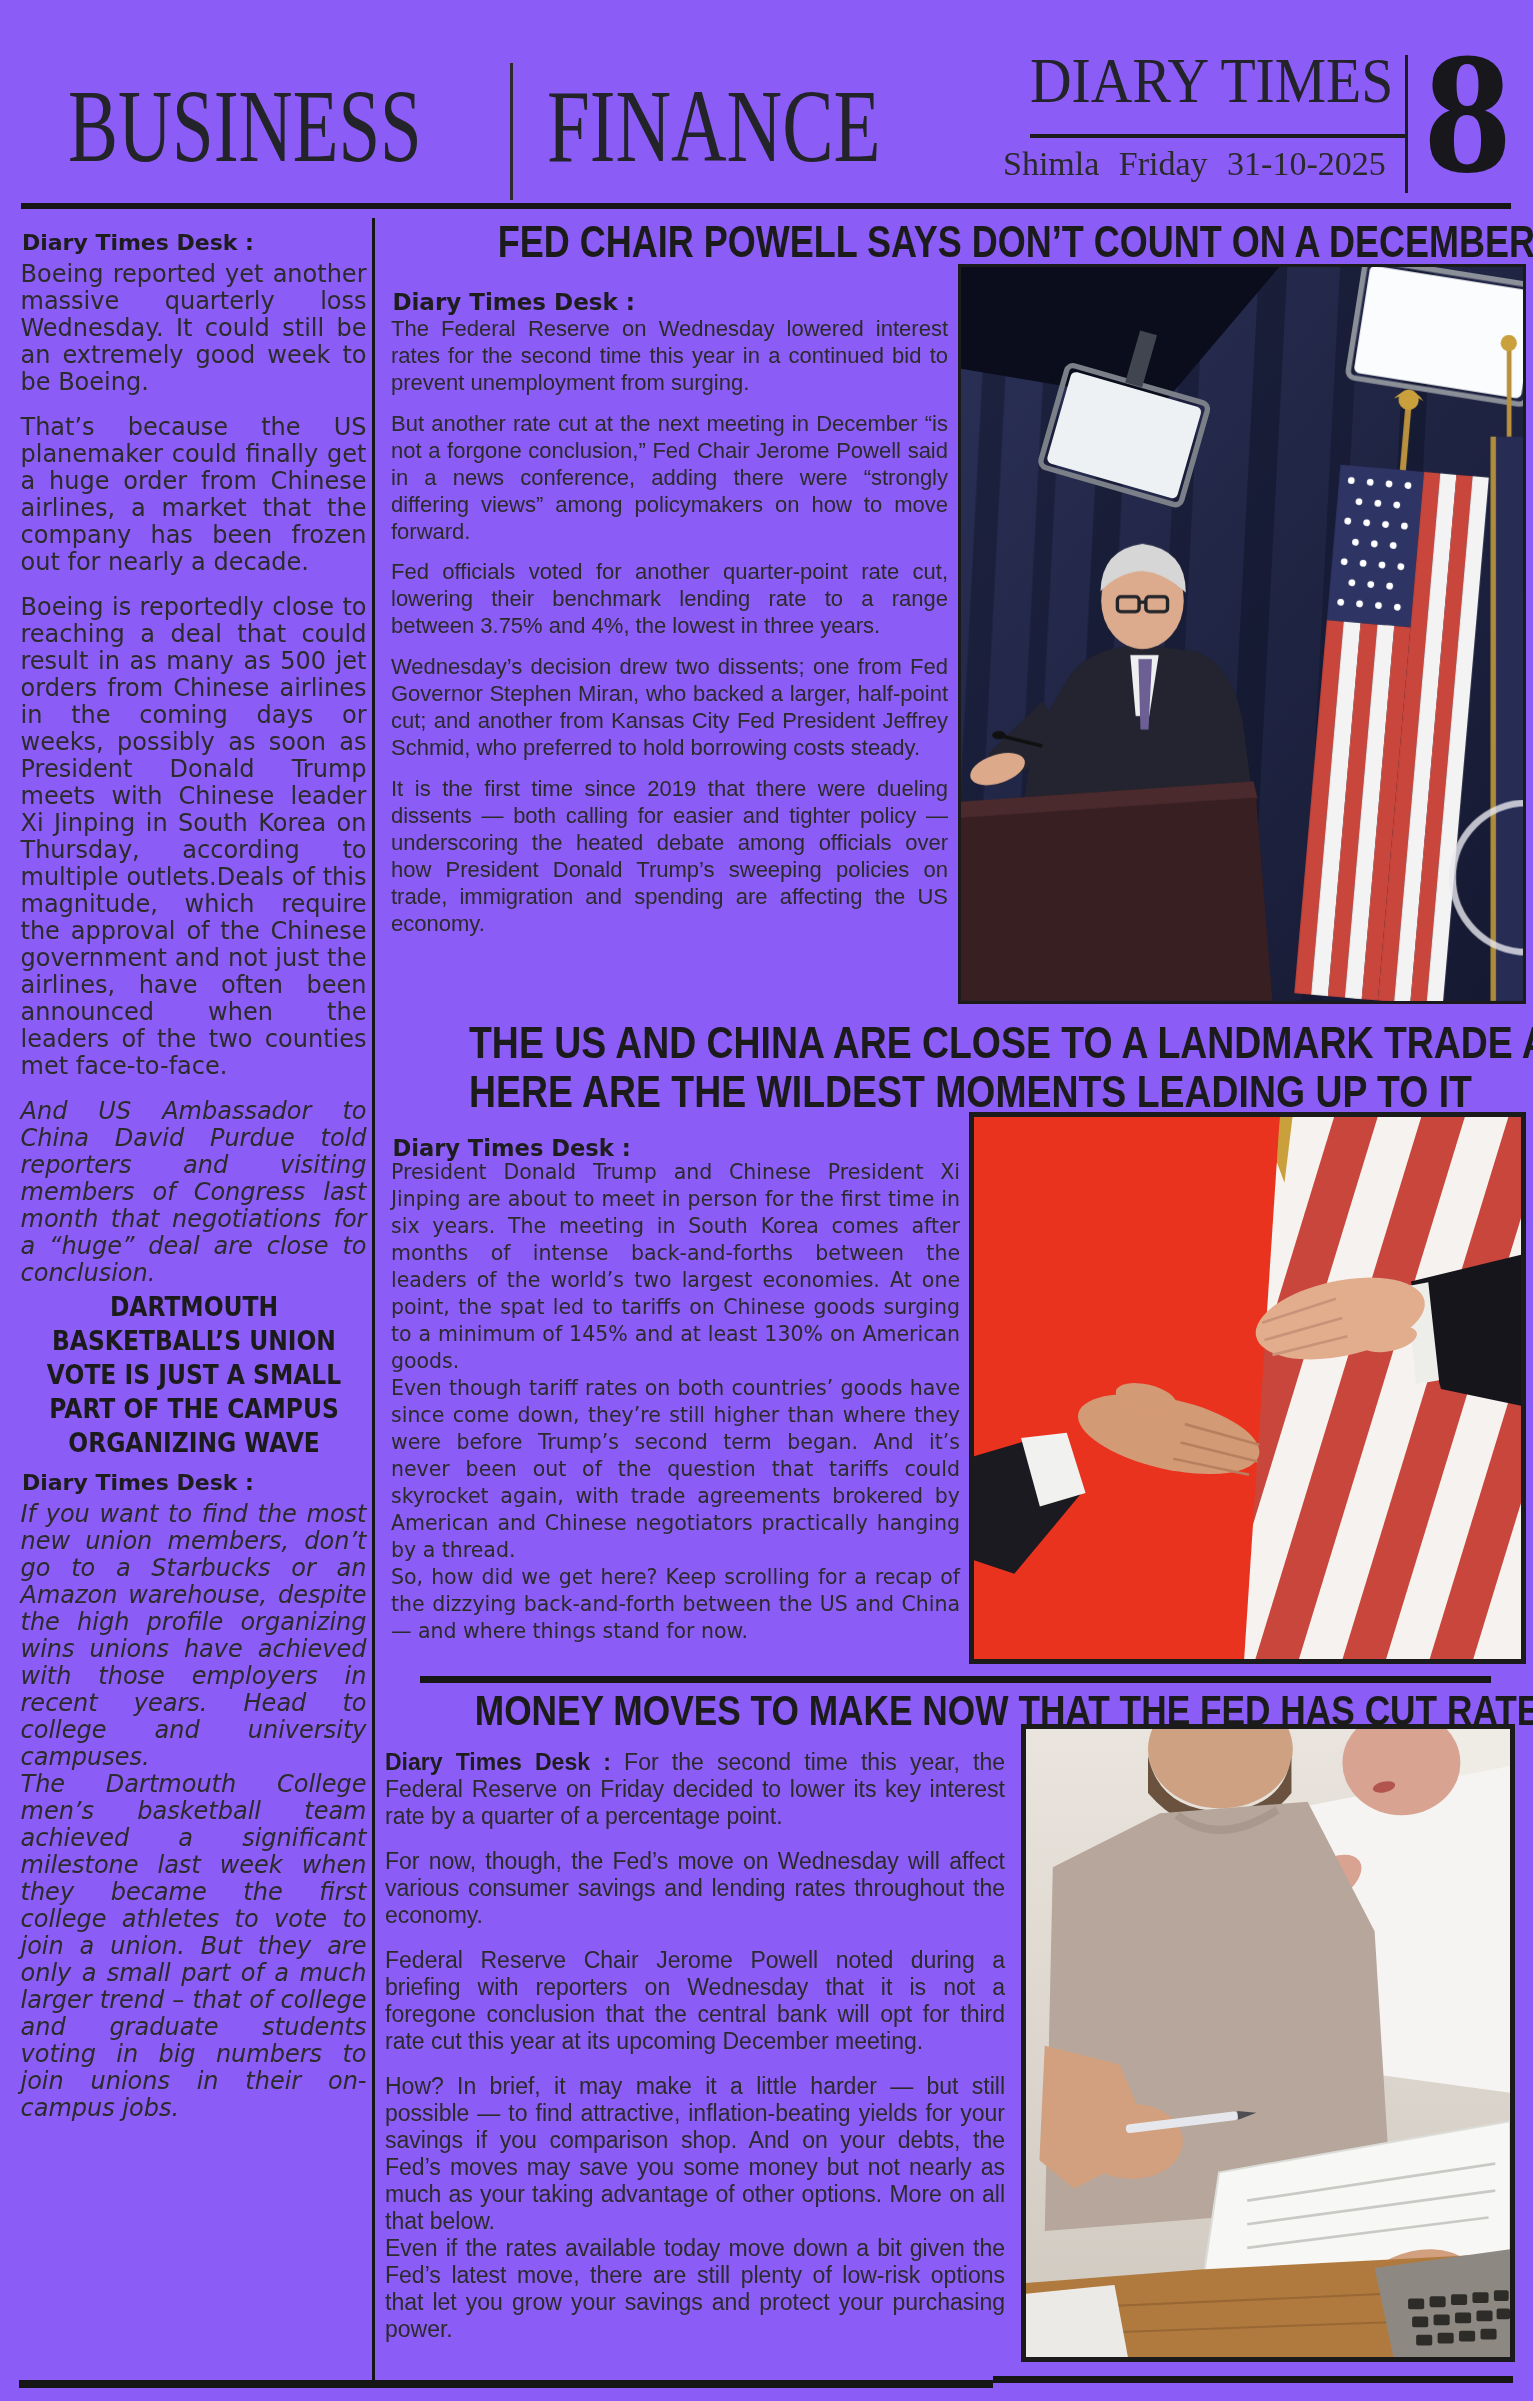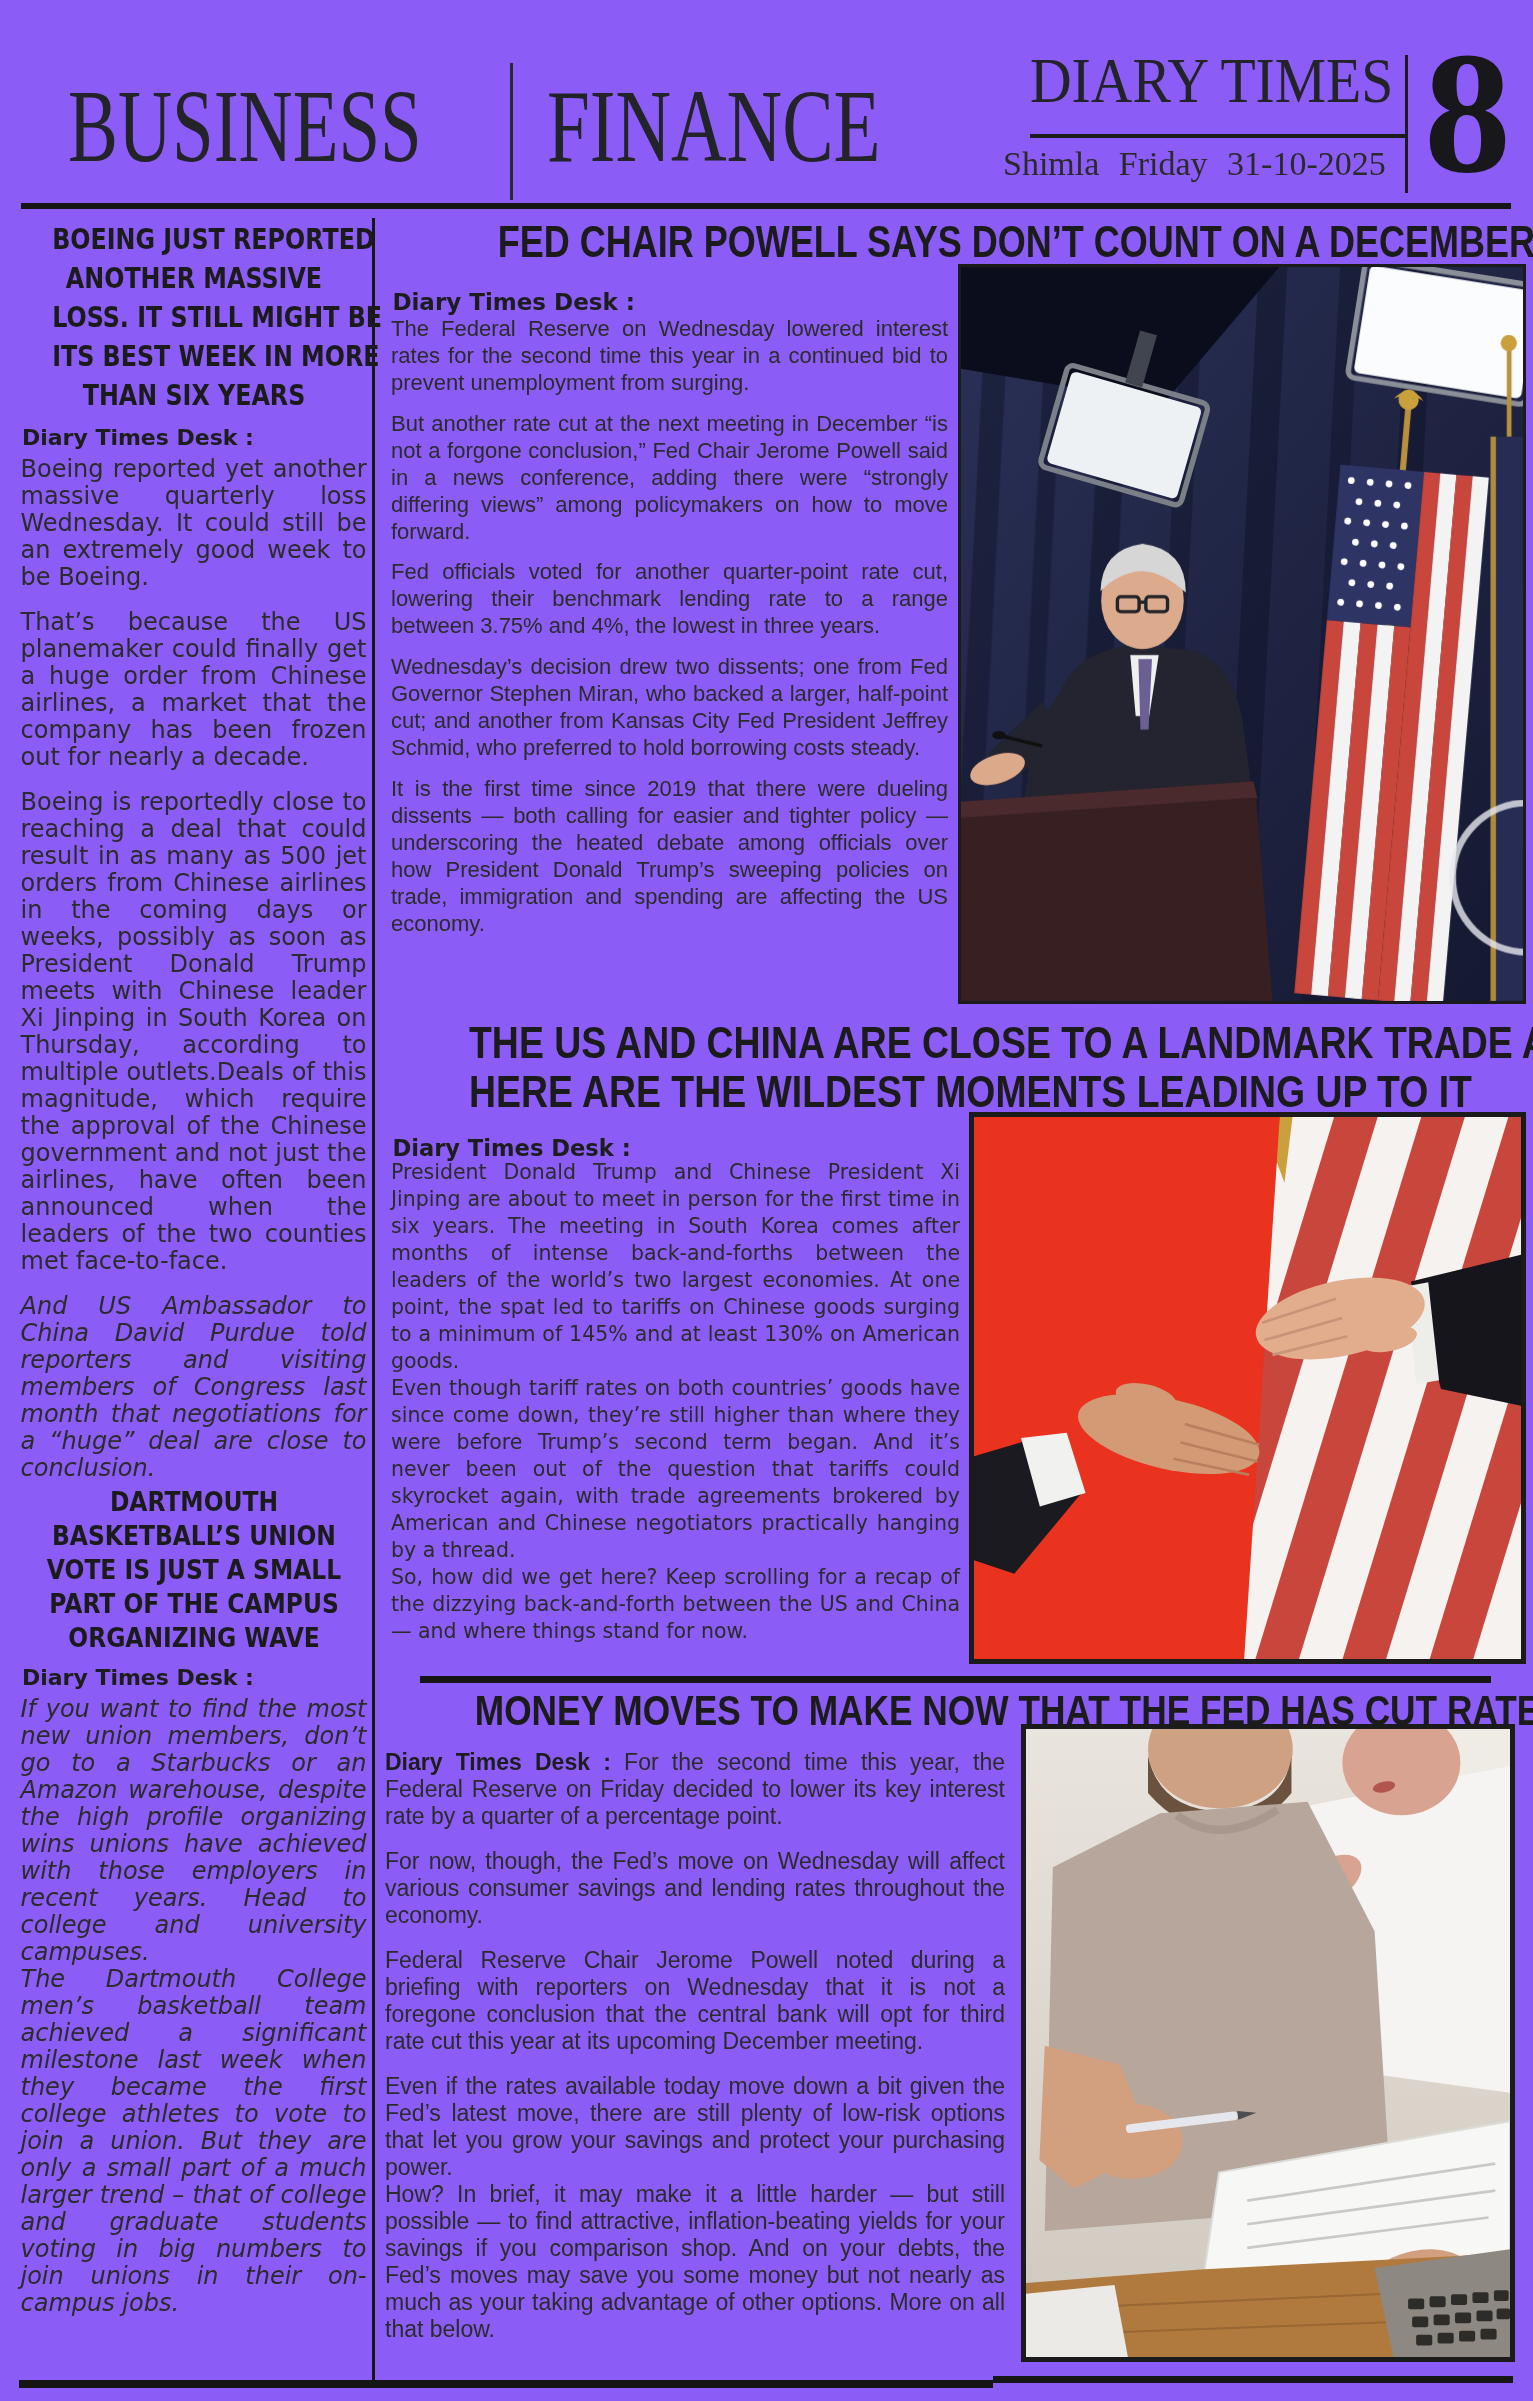--- a/index.html
+++ b/index.html
@@ -78,27 +78,20 @@
 
   <div class="paper-name">DIARY TIMES</div>
   <div class="paper-rule"></div>
   <div class="edition-line">Shimla Friday 31-10-2025</div>
   <div class="pagenum-bar"></div>
   <div class="page-number">8</div>
   <div class="header-rule"></div>
   <div class="col-divider"></div>
 
   <div class="left-col">
-    <div class="boeing-headline">
-      <span class="hl-line hl-geo">BOEING JUST REPORTED</span>
-      <span class="hl-line hl-geo">ANOTHER MASSIVE</span>
-      <span class="hl-line hl-geo">LOSS. IT STILL MIGHT BE</span>
-      <span class="hl-line hl-geo">ITS BEST WEEK IN MORE</span>
-      <span class="hl-line hl-geo">THAN SIX YEARS</span>
-    </div>
     <div class="byline">Diary Times Desk :</div>
     <div class="body-geo">
       <p>Boeing reported yet another massive quarterly loss Wednesday. It could still be an extremely good week to be Boeing.</p>
       <p>That’s because the US planemaker could finally get a huge order from Chinese airlines, a market that the company has been frozen out for nearly a decade.</p>
       <p>Boeing is reportedly close to reaching a deal that could result in as many as 500 jet orders from Chinese airlines in the coming days or weeks, possibly as soon as President Donald Trump meets with Chinese leader Xi Jinping in South Korea on Thursday, according to multiple outlets.Deals of this magnitude, which require the approval of the Chinese government and not just the airlines, have often been announced when the leaders of the two counties met face-to-face.</p>
       <p class="tight">And US Ambassador to China David Purdue told reporters and visiting members of Congress last month that negotiations for a “huge” deal are close to conclusion.</p>
     </div>
     <div class="dartmouth-headline">
       <span class="hl-line hl-geo">DARTMOUTH</span>
       <span class="hl-line hl-geo">BASKETBALL’S UNION</span>
@@ -275,22 +268,22 @@
   </div>
 
   <div class="money-rule"></div>
   <div class="money-headline">
     <span class="hl-line hl-cond">MONEY MOVES TO MAKE NOW THAT THE FED HAS CUT RATES</span>
   </div>
   <div class="money-body">
     <p><span class="inline-byline">Diary Times Desk :</span> <span>For the second time this year, the Federal Reserve on Friday decided to lower its key interest rate by a quarter of a percentage point.</span></p>
     <p>For now, though, the Fed’s move on Wednesday will affect various consumer savings and lending rates throughout the economy.</p>
     <p>Federal Reserve Chair Jerome Powell noted during a briefing with reporters on Wednesday that it is not a foregone conclusion that the central bank will opt for third rate cut this year at its upcoming December meeting.</p>
+    <p class="tight">How? In brief, it may make it a little harder — but still possible — to find attractive, inflation-beating yields for your savings if you comparison shop. And on your debts, the Fed’s moves may save you some money but not nearly as much as your taking advantage of other options. More on all that below.</p>
     <p class="tight">Even if the rates available today move down a bit given the Fed’s latest move, there are still plenty of low-risk options that let you grow your savings and protect your purchasing power.</p>
-    <p class="tight">How? In brief, it may make it a little harder — but still possible — to find attractive, inflation-beating yields for your savings if you comparison shop. And on your debts, the Fed’s moves may save you some money but not nearly as much as your taking advantage of other options. More on all that below.</p>
   </div>
 
   <div class="photo photo-couple">
     <svg viewBox="0 0 722 932" preserveAspectRatio="none">
       <defs>
         <linearGradient id="room" x1="0" y1="0" x2="0" y2="1">
           <stop offset="0" stop-color="#e9e4dd"></stop>
             <stop offset="1" stop-color="#cfc8bf"></stop>
         </linearGradient>
       </defs>

